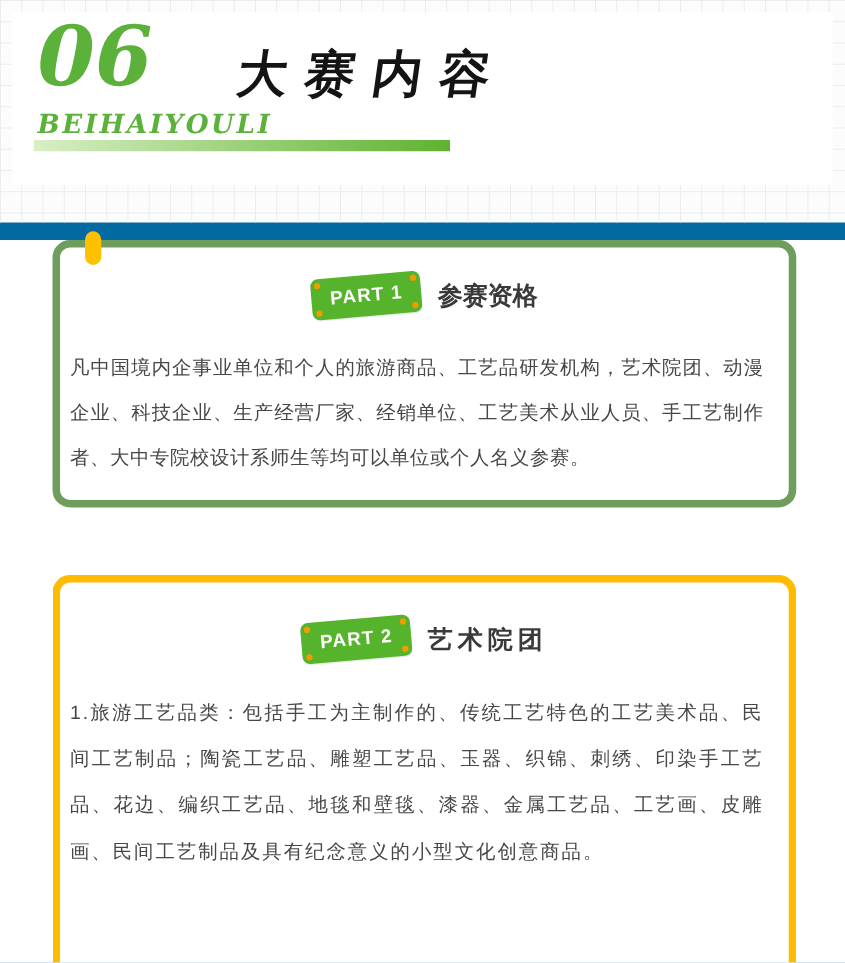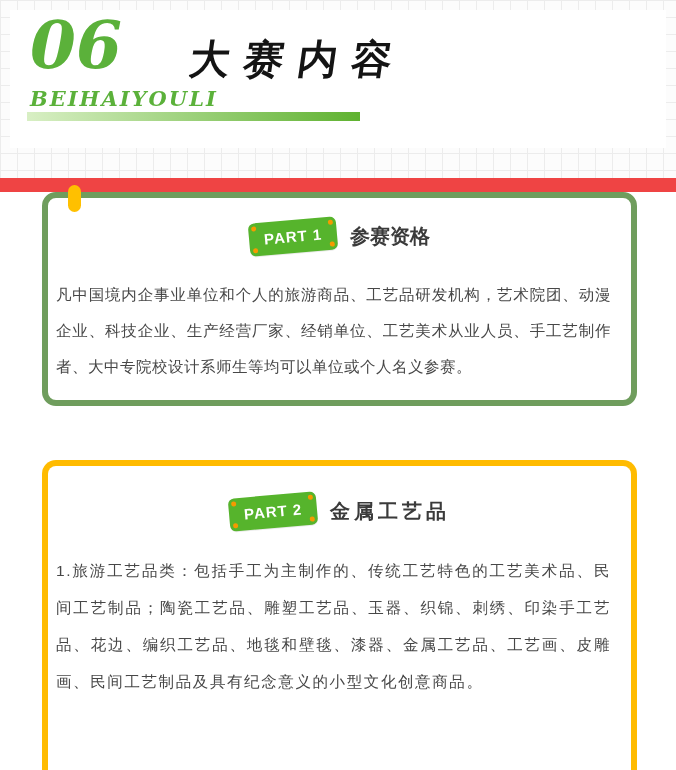--- a/index.html
+++ b/index.html
@@ -1,21 +1,21 @@
 <!DOCTYPE html>
 <html><head>
 <meta charset="utf-8">
 <style>
   * { margin:0; padding:0; box-sizing:border-box; }
   html,body { background:#ffffff; }
   .page {
     position:relative;
     width:676px; height:770px;
     overflow:hidden;
-    background:#ef4444;
+    background:#0369a1;
     font-family:"Liberation Sans","DejaVu Sans",sans-serif;
   }
 
   
   .top-zone {
     position:relative;
     width:676px; height:178px;
     background-color:#fcfcfc;
     background-image:
       linear-gradient(#ececec 1px, transparent 1px),
@@ -158,19 +158,19 @@
 
     <section class="card card-yellow">
       <div class="badge-row">
         <div class="badge">
           <span class="dot tl"></span>
           <span class="dot tr"></span>
           <span class="dot bl"></span>
           <span class="dot br"></span>
           <span>PART 2</span>
         </div>
-        <h3 class="section-title">金属工艺品</h3>
+        <h3 class="section-title">艺术院团</h3>
       </div>
       <p class="body-text">1.旅游工艺品类：包括手工为主制作的、传统工艺特色的工艺美术品、民间工艺制品；陶瓷工艺品、雕塑工艺品、玉器、织锦、刺绣、印染手工艺品、花边、编织工艺品、地毯和壁毯、漆器、金属工艺品、工艺画、皮雕画、民间工艺制品及具有纪念意义的小型文化创意商品。</p>
     </section>
 
   </div>
 </div>
 
 </body></html>

